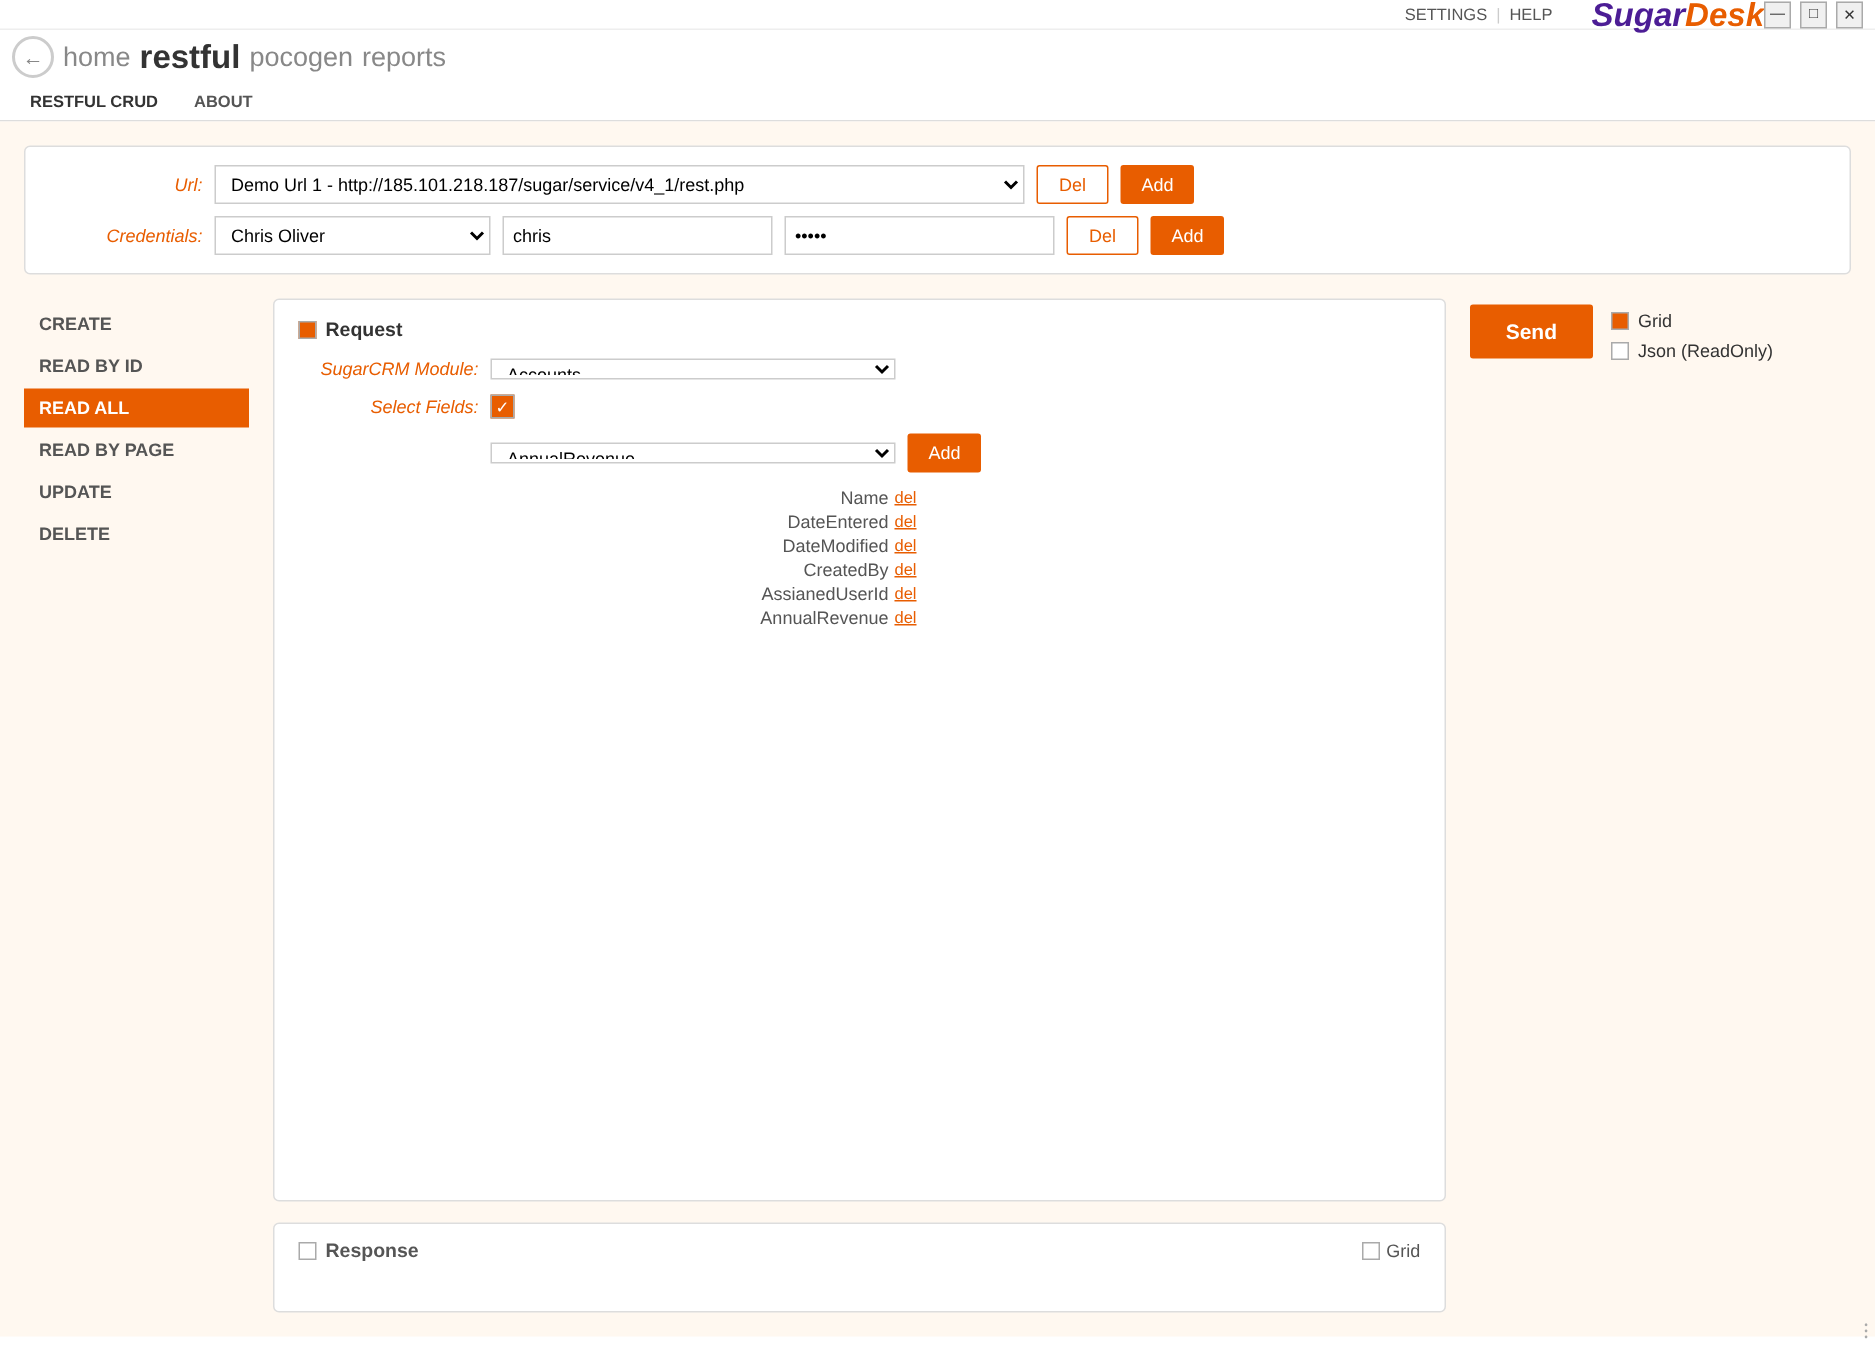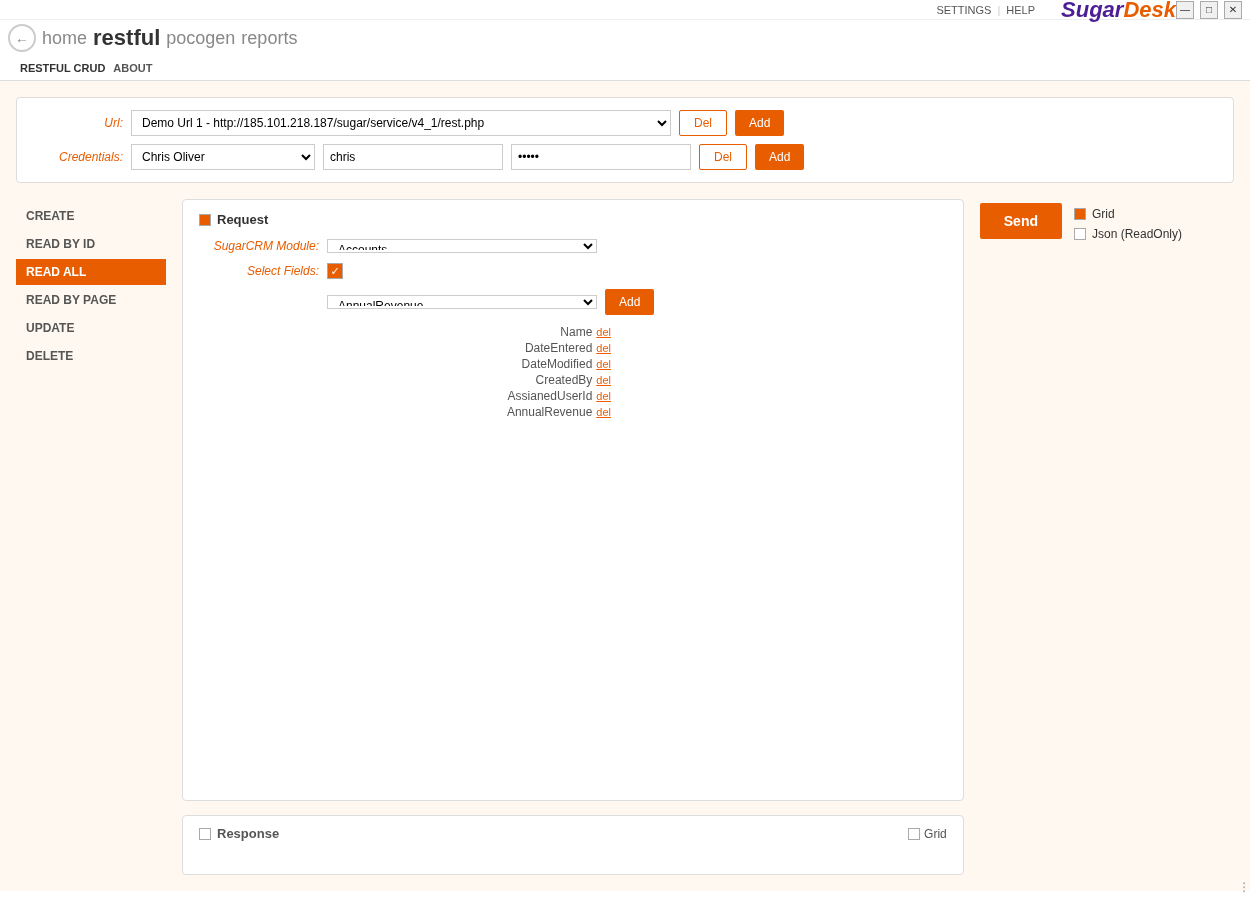--- a/index.html
+++ b/index.html
@@ -85,20 +85,21 @@
       font-weight: bold;
     }
 
     
     .sub-nav {
       display: flex;
       align-items: center;
       padding: 4px 16px;
       background: #fff;
       border-bottom: 1px solid #ddd;
+      gap: 16px;
     }
     .sub-nav-item {
       font-size: 11px;
       font-weight: bold;
       color: #555;
       cursor: pointer;
       padding: 2px 4px;
     }
     .sub-nav-item.active {
       color: #333;
@@ -111,21 +112,21 @@
       background: #fff8f0;
       min-height: calc(900px - 90px);
       padding: 16px;
     }
 
     
     .config-section {
       background: #fff;
       border: 1px solid #ddd;
       border-radius: 4px;
-      padding: 12px 16px;
+      padding: 12px 28px;
       margin-bottom: 16px;
     }
     .config-row {
       display: flex;
       align-items: center;
       margin-bottom: 8px;
       gap: 8px;
     }
     .config-row:last-child { margin-bottom: 0; }
     .config-label {

